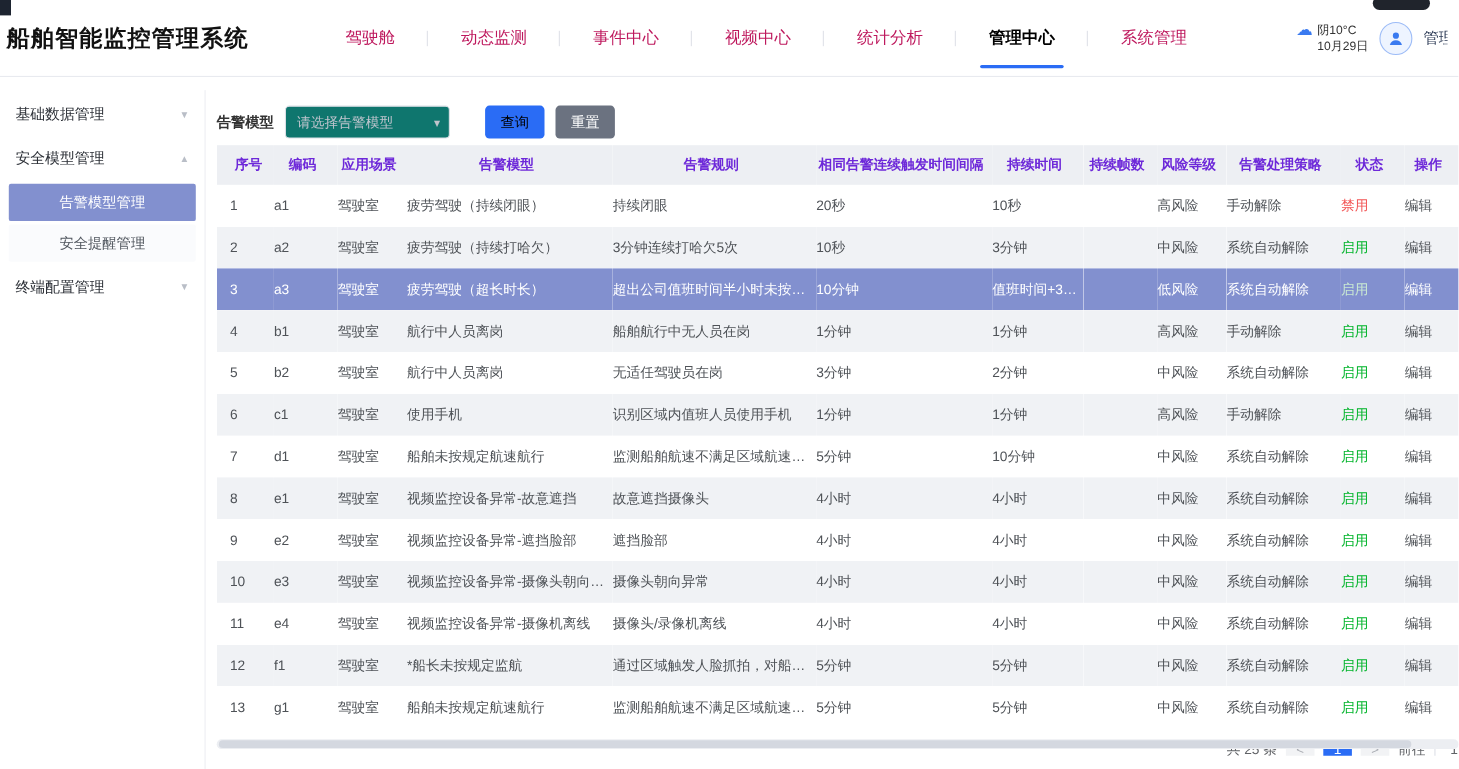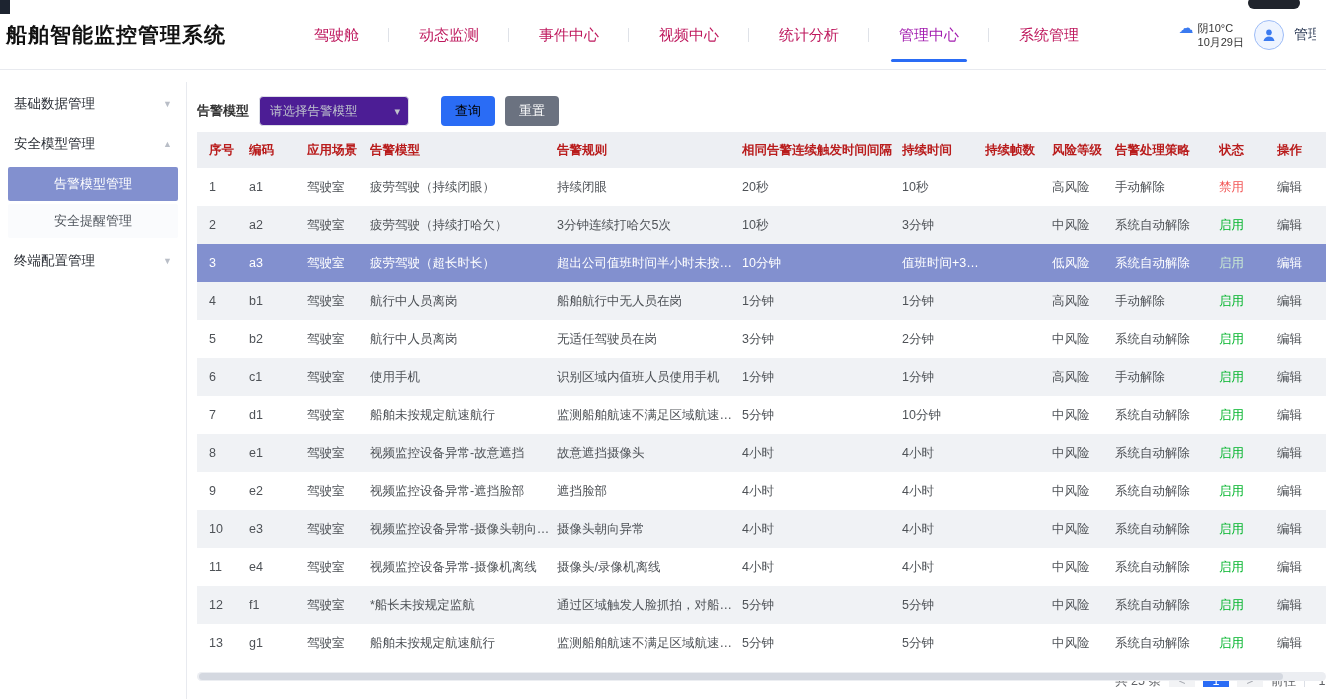--- a/index.html
+++ b/index.html
@@ -8,21 +8,21 @@
   .page { position:relative; width:1326px; height:699px; display:flex; flex-direction:column;gap:12px; }
 
   
   .topbar { position:relative; height:70px; background:#fff; border-bottom:1px solid #e8eaef; display:flex; align-items:center; padding:0 10px 0 6px; flex:0 0 auto; }
   .corner-dark-left { position:absolute; left:0; top:0; width:10px; height:14px; background:#1d2430; }
   .corner-dark-right { position:absolute; right:26px; top:-3px; width:52px; height:12px; background:#20242c; border-radius:6px; }
   .app-title { font-size:21px; font-weight:bold; color:#111; letter-spacing:1px; white-space:nowrap; }
   .main-nav { display:flex; align-items:center; height:70px; margin-left:58px; }
   .nav-item { position:relative; height:70px; line-height:70px; padding:0 30px; font-size:15px; color:#be185d; cursor:pointer; white-space:nowrap; }
   .nav-item:not(:last-child)::after { content:""; position:absolute; right:0; top:28px; width:1px; height:14px; background:#dfe2e8; }
-  .nav-item.active { color:#a21caf; font-weight:normal; }
+  .nav-item.active { color:#000000; font-weight:bold; }
   .nav-item.active::before { content:""; position:absolute; left:22px; right:22px; bottom:8px; height:3px; background:#2a6cf5; border-radius:2px; }
   .hdr-right { margin-left:auto; display:flex; align-items:center; gap:10px; }
   .weather { display:flex; align-items:flex-start; gap:4px; font-size:11px; color:#333; line-height:14px; }
   .weather .cloud { color:#3a7af0; font-size:15px; line-height:14px; }
   .weather .wdate { color:#333; }
   .avatar { width:30px; height:30px; border-radius:50%; background:#eef4ff; border:1px solid #9dbcf7; display:flex; align-items:center; justify-content:center; flex:0 0 auto; }
   .user-label { font-size:14px; color:#2c3a55; white-space:nowrap; width:22px; overflow:hidden; }
 
   
   .body-wrap { flex:1; display:flex; min-height:0; }
@@ -30,31 +30,31 @@
   .side-group { height:40px; display:flex; align-items:center; justify-content:space-between; padding:0 14px; font-size:13.5px; color:#2b2f36; cursor:pointer; }
   .side-chevron { font-size:9px; color:#b9bec7; }
   .side-child { height:34px; line-height:34px; text-align:center; font-size:13px; color:#50565e; margin:3px 8px; border-radius:2px; background:#fafbfd; cursor:pointer; }
   .side-child.active { background:#8290cf; color:#fff; }
 
   .main { flex:1; min-width:0; background:#fff; padding:8px 0 16px 10px; display:flex; flex-direction:column; }
 
   
   .filter-bar { display:flex; align-items:center; gap:10px; height:42px; flex:0 0 auto; padding-right:10px; }
   .filter-label { font-size:13px; color:#333; font-weight:bold; white-space:nowrap; }
-  .select-box { width:150px; height:30px; border:1px solid #dcdfe6; border-radius:4px; display:flex; align-items:center; justify-content:space-between; padding:0 8px 0 10px; background:#4c1d95; cursor:pointer; }
+  .select-box { width:150px; height:30px; border:1px solid #dcdfe6; border-radius:4px; display:flex; align-items:center; justify-content:space-between; padding:0 8px 0 10px; background:#0f766e; cursor:pointer; }
   .select-box .ph { font-size:12.5px; color:#bfc4cd; }
   .select-box .chev { font-size:11px; color:#c0c4cc; }
   .btn { height:30px; padding:0 14px; border:none; border-radius:4px; font-size:13px; cursor:pointer; font-family:inherit; }
   .btn.primary { background:#2a6cf5; color:#000000; margin-left:22px; }
   .btn.gray { background:#6b7280; color:#fff; }
 
   
   .table-wrap { flex:0 0 auto; }
   table { width:100%; border-collapse:collapse; table-layout:fixed; }
-  th { background:#edeff3; height:36px; font-size:12.5px; color:#b91c1c; font-weight:bold; text-align:left; padding:0 6px 0 0; white-space:nowrap; overflow:hidden; text-overflow:ellipsis; }
+  th { background:#edeff3; height:36px; font-size:12.5px; color:#6d28d9; font-weight:bold; text-align:center; padding:0 6px 0 0; white-space:nowrap; overflow:hidden; text-overflow:ellipsis; }
   td { height:38px; font-size:12.5px; color:#4e5257; padding:0 6px 0 0; white-space:nowrap; overflow:hidden; text-overflow:ellipsis; }
   th:first-child, td:first-child { padding-left:12px; }
   tbody tr:nth-child(even) { background:#f0f2f5; }
   tbody tr.selected { background:#8290cf; }
   tbody tr.selected td { color:#fff; }
   .status-enabled { color:#00b42a; }
   .status-disabled { color:#f25555; }
   tbody tr.selected .status-enabled { color:#c9e9d2; }
   .edit-link { color:#4e5257; cursor:pointer; }
   tbody tr.selected .edit-link { color:#fff; }

